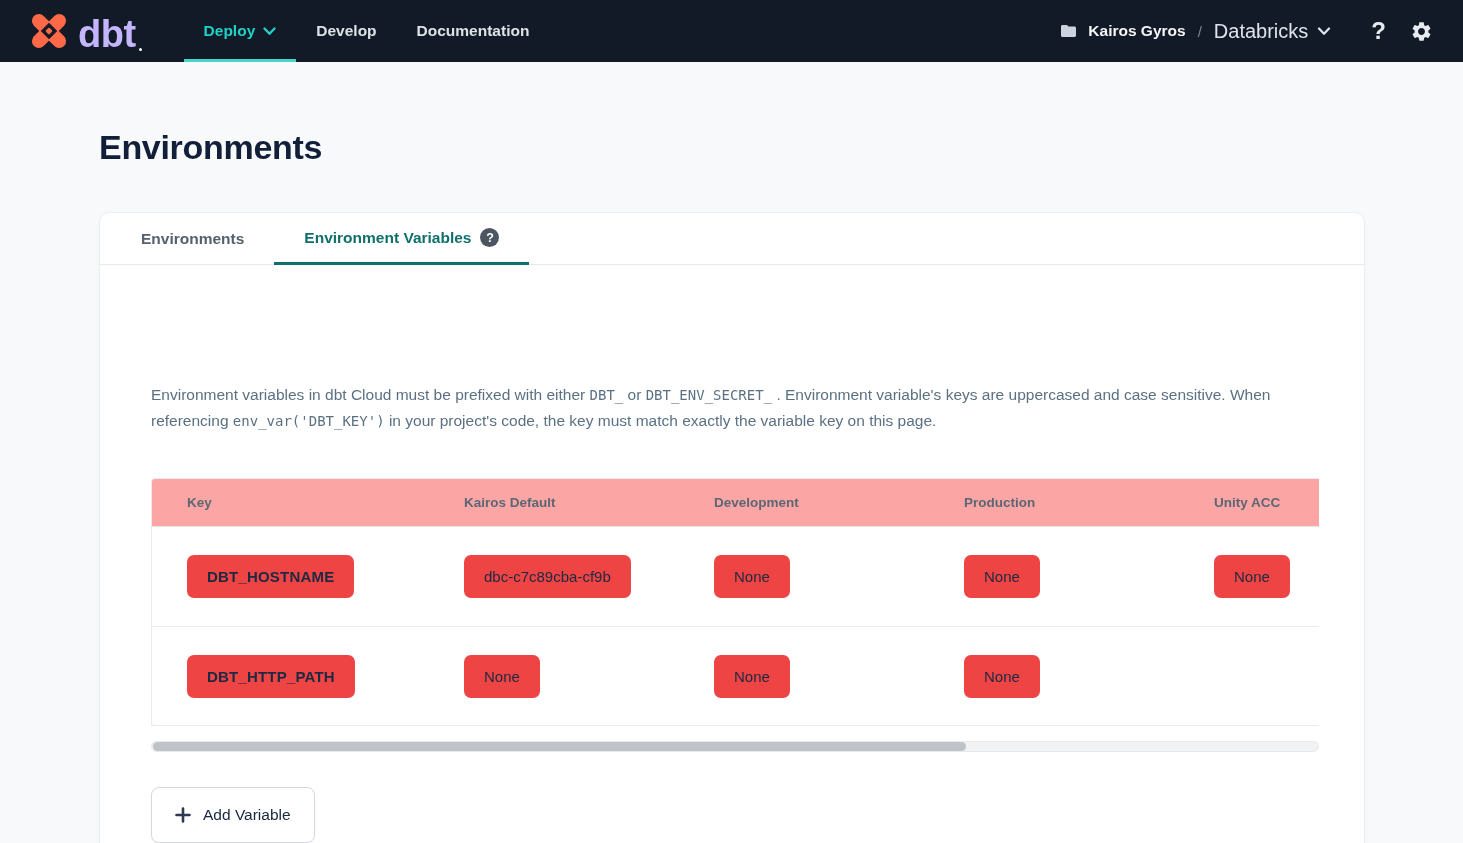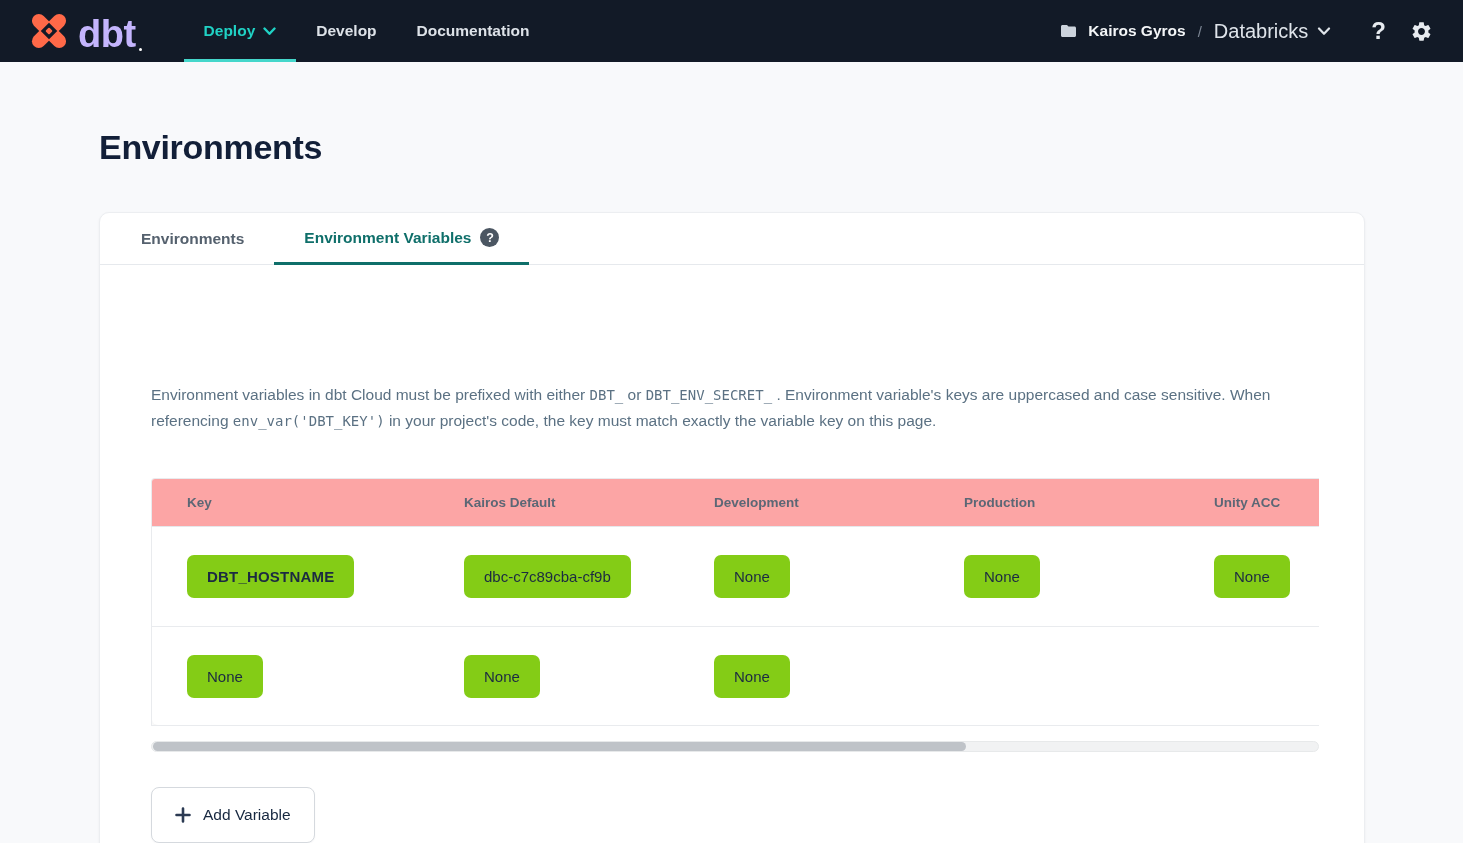--- a/index.html
+++ b/index.html
@@ -192,21 +192,21 @@
   .tbody {
     background: #ffffff;
     box-shadow: 0 3px 5px rgba(0,0,0,0.05);
     border-radius: 0 0 0 6px;
   }
   .tr { height: 99px; }
   .tr + .tr { border-top: 1px solid #e9ebee; }
   .td { padding-left: 35px; white-space: nowrap; }
   .chip {
     display: inline-block;
-    background: #84cc16;
+    background: #ef4444;
     border-radius: 7px;
     padding: 13px 20px;
     font-size: 15px;
     color: #1b2a42;
   }
   .chip-key { font-weight: 700; letter-spacing: 0.2px; }
 
   
   .hscroll {
     margin-top: 15px;
@@ -372,20 +372,23 @@
               <div class="td">
                 <span class="chip">None</span>
               </div>
               <div class="td">
                 <span class="chip">None</span>
               </div>
             </div>
 
             <div class="tr">
               <div class="td">
+                <span class="chip chip-key">DBT_HTTP_PATH</span>
+              </div>
+              <div class="td">
                 <span class="chip">None</span>
               </div>
               <div class="td">
                 <span class="chip">None</span>
               </div>
               <div class="td">
                 <span class="chip">None</span>
               </div>
             </div>
           </div>

